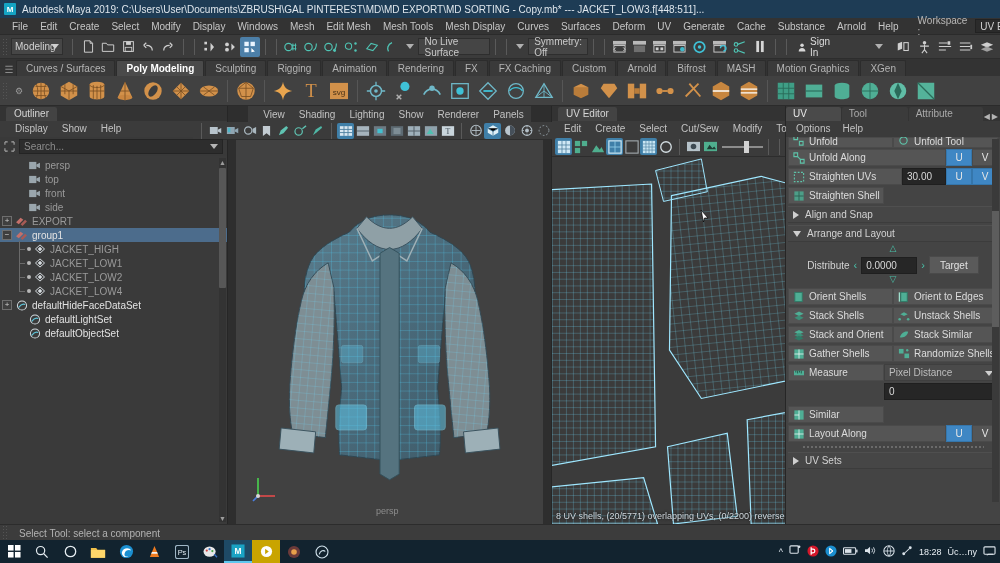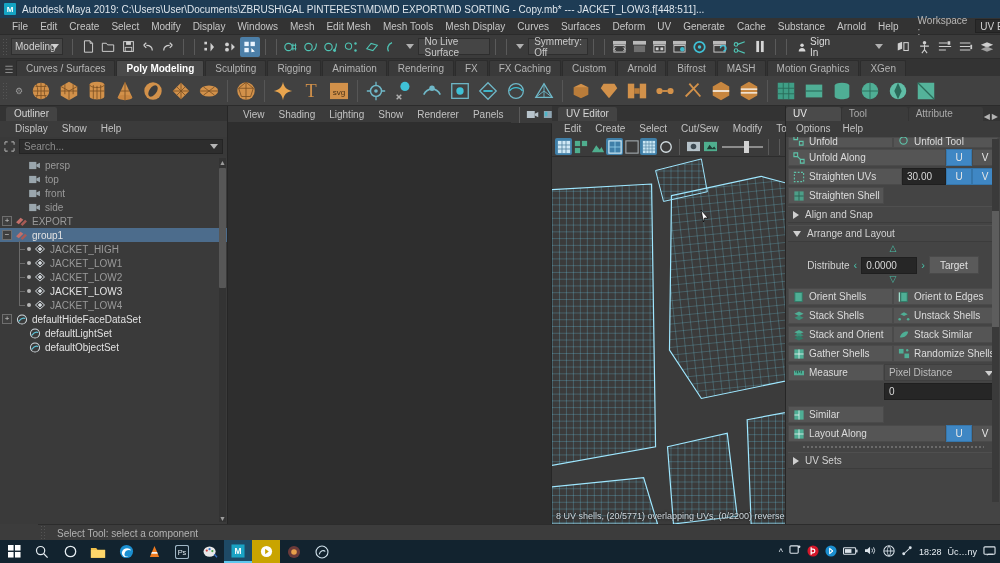--- a/index.html
+++ b/index.html
@@ -111,21 +111,21 @@
   .treeline{width:12px;flex:0 0 12px;height:14px;position:relative;}
   .treeline:before{content:"";position:absolute;left:4px;top:-1px;width:1px;height:15px;background:#6a6a6a;}
   .treeline:after{content:"";position:absolute;left:4px;top:7px;width:6px;height:1px;background:#6a6a6a;}
   .treeline.last:before{height:8px;}
   .dot{width:4px;height:4px;border-radius:50%;background:#b8b8b8;margin-right:2px;flex:0 0 4px;}
   .oscroll{position:absolute;right:1px;top:2px;width:7px;bottom:2px;background:#333;}
   .oscroll .thumb{position:absolute;top:10px;left:0;width:7px;height:120px;background:#575757;border-radius:1px;}
   .oscroll .ar{position:absolute;left:0;width:7px;height:8px;display:flex;align-items:center;justify-content:center;color:#9c9c9c;font-size:7px;}
 
   
-  .vpwrap{ flex:1 1 auto; display:flex; flex-direction:row; min-width:0; border-right:1px solid #262626;}
+  .vpwrap{ flex:1 1 auto; display:flex; flex-direction:column; min-width:0; border-right:1px solid #262626;align-items:center;}
   .vp{ flex:1; background:#414141; position:relative; overflow:hidden;}
   .vptoolrow{height:18px;background:#3b3b3b;display:flex;align-items:center;padding-left:3px;gap:0;flex:0 0 18px;border-bottom:1px solid #2d2d2d;}
   .vpbtn{width:17px;height:16px;display:flex;align-items:center;justify-content:center;flex:0 0 17px;border-radius:2px;}
   .vpbtn.on{background:#3f7fa8;}
   .axis{position:absolute;left:14px;bottom:22px;width:34px;height:34px;}
   .vplabel{position:absolute;left:140px;bottom:8px;font-size:9px;color:#8d8d8d;}
 
   
   .uvwrap{ width:234px; flex:0 0 234px; display:flex; flex-direction:column; border-right:1px solid #262626;}
   .uvtools{height:20px;background:#3b3b3b;display:flex;align-items:center;padding-left:3px;flex:0 0 20px;border-bottom:1px solid #2d2d2d;}
@@ -162,21 +162,21 @@
   .tgtbtn{background:#5a5a5a;border:1px solid #4a4a4a;font-size:10px;color:#e2e2e2;padding:2px 10px;display:flex;align-items:center;justify-content:center;height:18px;}
   .updn{display:flex;flex-direction:column;align-items:center;color:#49c0a8;font-size:9px;line-height:7px;}
   .tkscroll{position:absolute;right:1px;top:2px;width:7px;bottom:22px;background:#3a3a3a;}
   .tkscroll .thumb{position:absolute;top:72px;left:0;width:7px;height:116px;background:#5d5d5d;}
   .dotsep{height:4px;background-image:radial-gradient(#6a6a6a 1px, transparent 1px);background-size:4px 4px;margin:3px 14px;}
   .watermark{position:absolute;right:8px;bottom:30px;color:#9d9d9d;}
   .watermark .w1{font-size:16px;line-height:18px;color:#b0b0b0;}
   .watermark .w2{font-size:11px;line-height:14px;color:#a2a2a2;}
 
   
-  .helprow{height:18px;background:#3c3c3c;display:flex;align-items:center;padding-left:2px;flex:0 0 18px;border-top:1px solid #2c2c2c;margin-left:38px;}
+  .helprow{height:18px;background:#3c3c3c;display:flex;align-items:center;padding-left:2px;flex:0 0 18px;border-top:1px solid #2c2c2c;}
   .helptext{font-size:10px;color:#b2b2b2;padding-left:8px;}
   .cmdrow{height:19px;background:#3c3c3c;display:flex;align-items:center;padding-left:2px;flex:0 0 19px;gap:3px;}
   .mel{font-size:10px;color:#cfcfcf;padding:0 6px;font-weight:bold;}
   .cmdin{width:160px;height:15px;background:#303030;border:1px solid #272727;}
   .cmdout{flex:1;height:15px;background:#333;border:1px solid #272727;}
   .pauseicon{width:18px;height:15px;display:flex;align-items:center;justify-content:center;color:#d8d8d8;font-size:11px;}
   .scriptbtn{width:20px;height:16px;background:#4a4a4a;border:1px solid #3a3a3a;display:flex;align-items:center;justify-content:center;color:#d5d5d5;font-size:9px;margin-right:3px;}
   .bluestripe{height:2px;background:#2176a8;flex:0 0 2px;}
 
   
@@ -770,32 +770,20 @@
               <div class="treeline"></div>
               <div class="dot"></div>
               <div class="ico">
                 <svg width="12" height="10" viewBox="0 0 13 11">
                   <path d="M6.5 1l5 4.5-5 4.5-5-4.5z" fill="none" stroke="#d7dde1" stroke-width="1.1"></path>
                   <path d="M6.5 3l2.5 2.5-2.5 2.5L4 5.5z" fill="#d7dde1"></path>
                 </svg>
               </div>
               <span>JACKET_LOW2</span>
             </div>
-            <div class="orow bright">
-              <div class="expspace"></div>
-              <div class="treeline"></div>
-              <div class="dot"></div>
-              <div class="ico">
-                <svg width="12" height="10" viewBox="0 0 13 11">
-                  <path d="M6.5 1l5 4.5-5 4.5-5-4.5z" fill="none" stroke="#d7dde1" stroke-width="1.1"></path>
-                  <path d="M6.5 3l2.5 2.5-2.5 2.5L4 5.5z" fill="#d7dde1"></path>
-                </svg>
-              </div>
-              <span>JACKET_LOW3</span>
-            </div>
             <div class="orow">
               <div class="expspace"></div>
               <div class="treeline last"></div>
               <div class="dot"></div>
               <div class="ico">
                 <svg width="12" height="10" viewBox="0 0 13 11">
                   <path d="M6.5 1l5 4.5-5 4.5-5-4.5z" fill="none" stroke="#d7dde1" stroke-width="1.1"></path>
                   <path d="M6.5 3l2.5 2.5-2.5 2.5L4 5.5z" fill="#d7dde1"></path>
                 </svg>
               </div>

